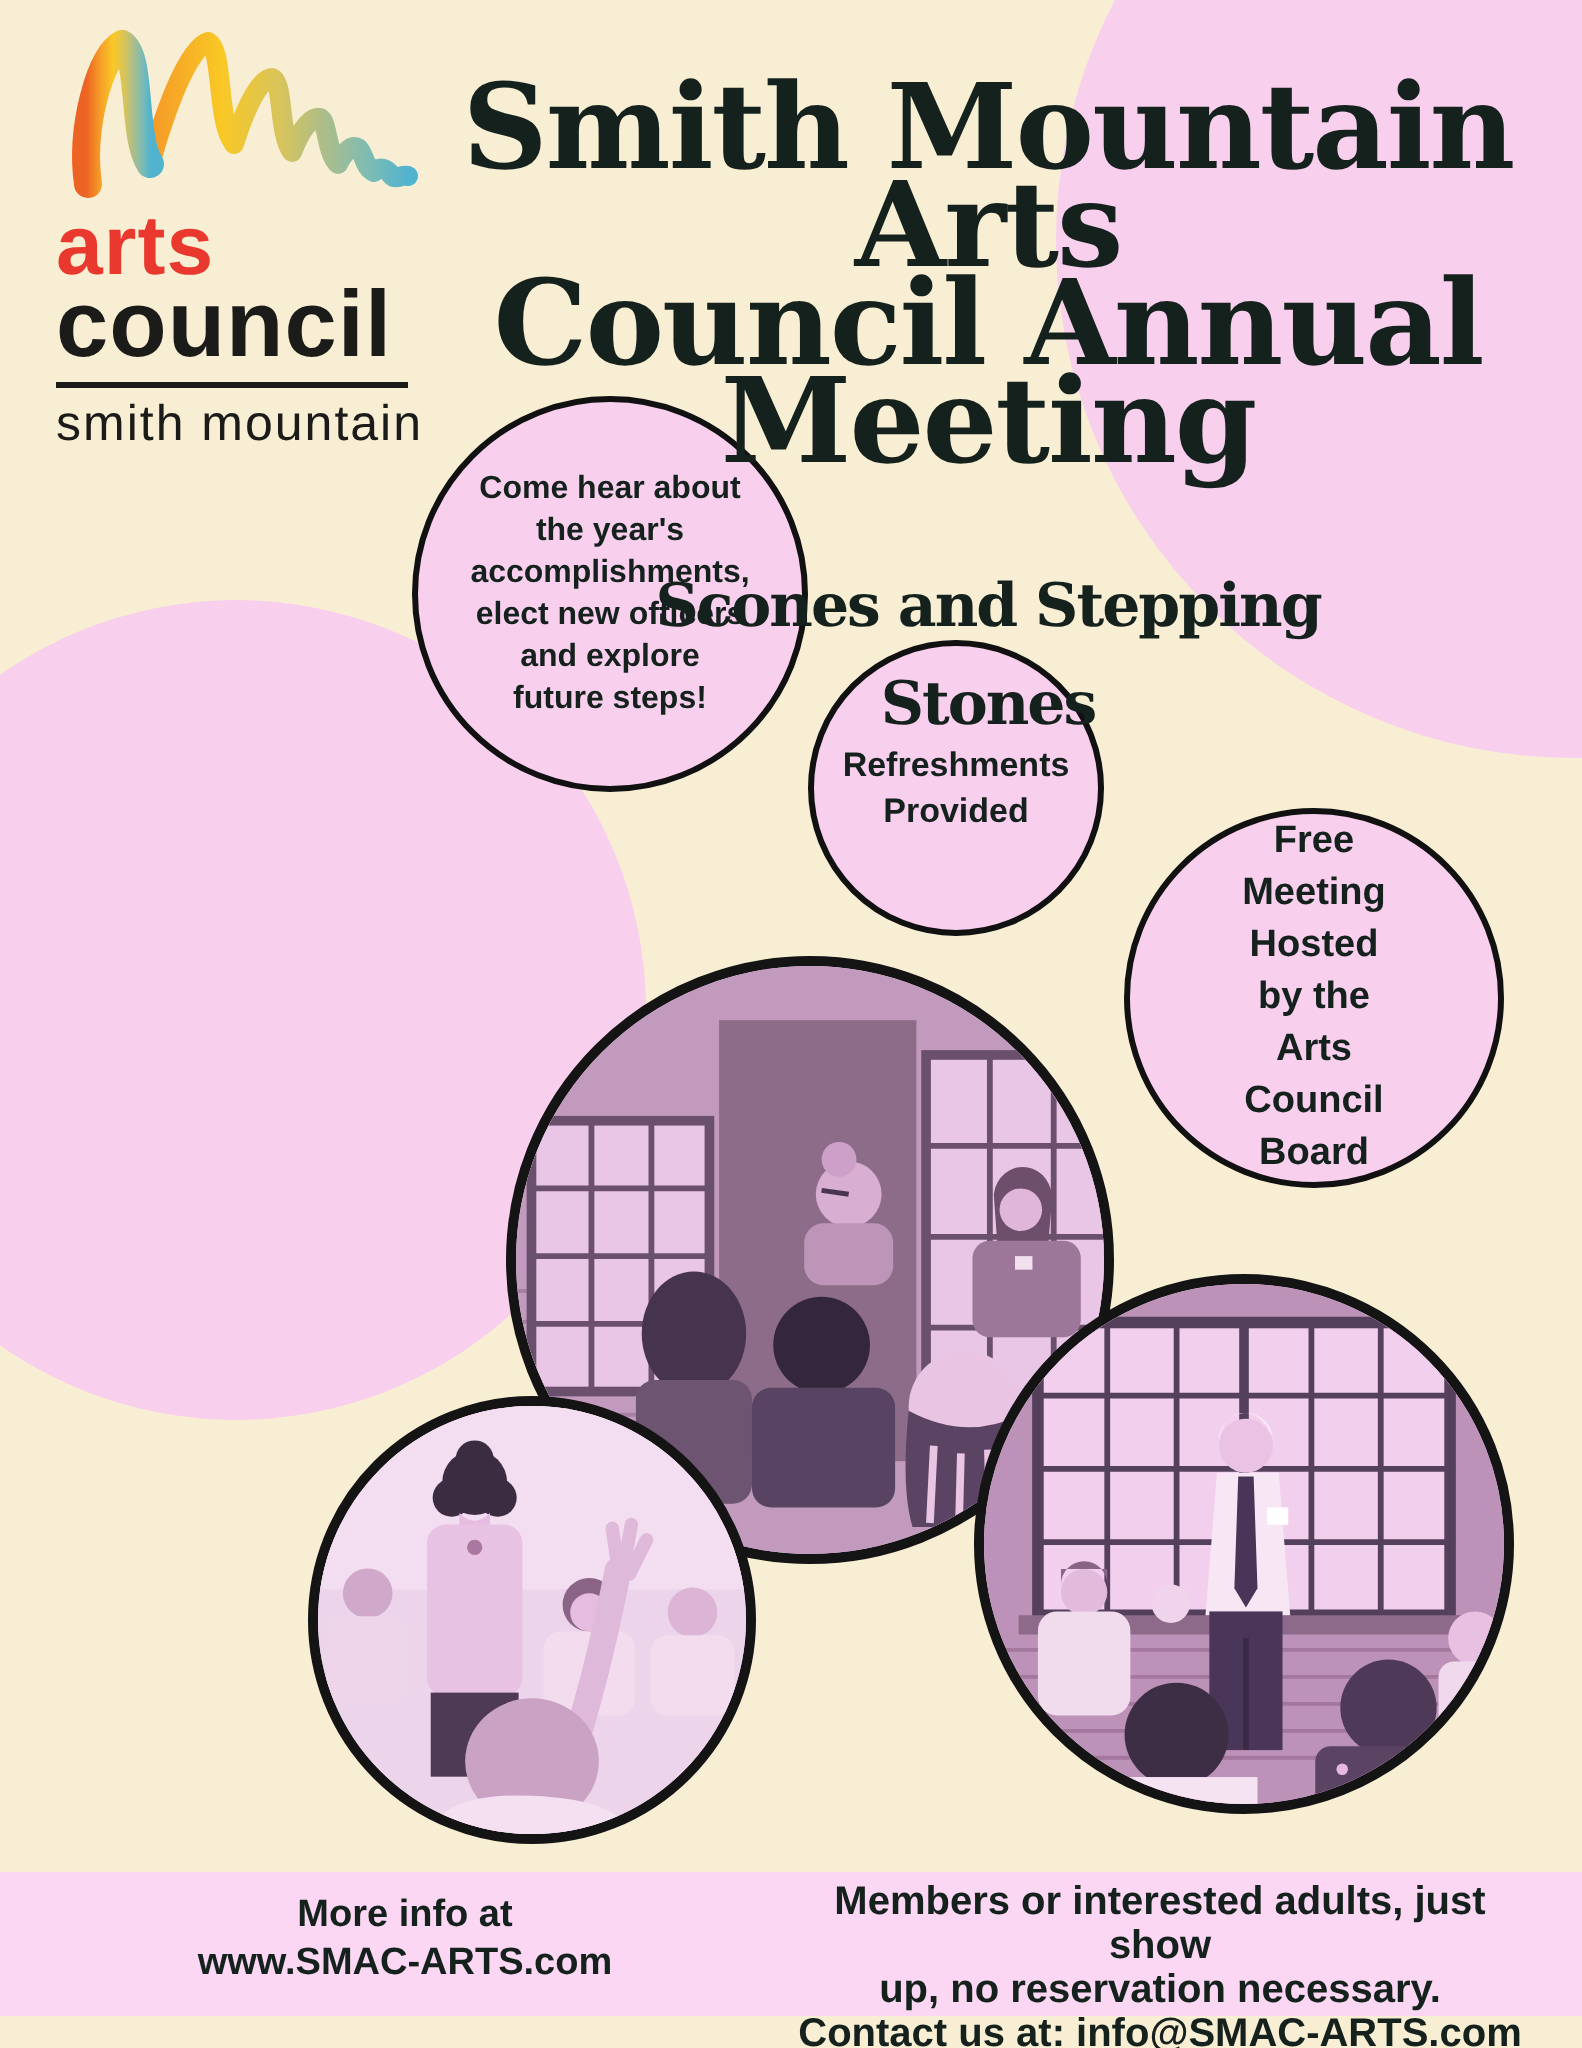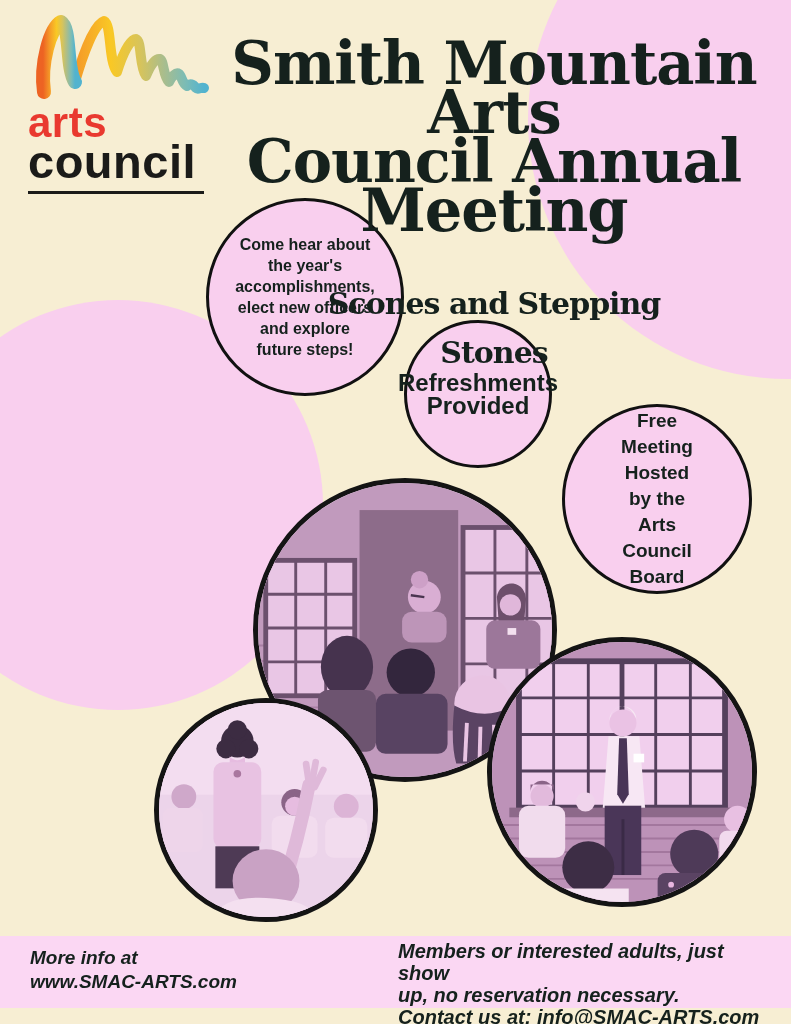--- a/index.html
+++ b/index.html
@@ -24,34 +24,34 @@
   .logo-divider{width:176px;height:3px;background:#1b1b19;margin-top:7px;}
   .logo-tagline{font-size:25px;line-height:30px;font-weight:500;color:#1b1b19;letter-spacing:1px;margin-top:3px;}
   
   .title-block{position:absolute;left:200px;top:20px;width:588px;z-index:5;text-align:center;color:var(--ink);
     font-family:"DejaVu Serif",serif;font-weight:bold;white-space:pre-line;}
   .page-title{font-size:59px;line-height:49px;letter-spacing:-1px;}
   .page-subtitle{font-size:30px;line-height:49px;letter-spacing:-1px;margin-top:25px;}
   
   .bubble{background:var(--pink);border:3px solid var(--outline);z-index:2;display:flex;align-items:center;justify-content:center;text-align:center;color:var(--ink);font-weight:bold;white-space:pre-line;}
   .b-accomplish{left:206px;top:198px;width:198px;height:198px;font-size:16px;line-height:21px;}
-  .b-refresh{left:404px;top:320px;width:148px;height:148px;font-size:24px;line-height:23px;}
+  .b-refresh{left:404px;top:320px;width:148px;height:148px;font-size:17px;line-height:23px;}
   .b-free{left:562px;top:404px;width:190px;height:190px;font-size:19px;line-height:26px;}
   
   .event-text{position:absolute;left:5px;top:340px;width:265px;z-index:2;text-align:center;color:var(--body_ink);font-weight:bold;white-space:pre-line;}
   .event-datetime{font-size:27px;line-height:34px;}
   .event-location{font-size:26px;line-height:34px;margin-top:16px;}
   
   .photo{position:absolute;border-radius:50%;border:5px solid #141414;overflow:hidden;background:#ecd2ea;}
   .p-center{left:253px;top:478px;width:304px;height:304px;z-index:3;}
   .p-right{left:487px;top:637px;width:270px;height:270px;z-index:4;}
   .p-left{left:154px;top:698px;width:224px;height:224px;z-index:4;}
   .photo svg{display:block;width:100%;height:100%;}
   
-  .foot{position:absolute;z-index:5;font-weight:bold;text-align:left;color:var(--ink);white-space:pre-line;font-style:italic;}
+  .foot{position:absolute;z-index:5;font-weight:bold;text-align:center;color:var(--ink);white-space:pre-line;}
   .foot-left{left:30px;top:946px;width:345px;font-size:19px;line-height:24px;}
   .foot-right{left:398px;top:940px;width:364px;font-size:20px;line-height:22px;}
 </style>
 </head>
 <body>
 
 <div class="flyer">
 
   <div class="circ decor c-topright"></div>
   <div class="circ decor c-event"></div>
@@ -70,20 +70,21 @@
             <stop offset="0.88" stop-color="#7dbcb4"></stop>
           <stop offset="1" stop-color="#52b3cf"></stop>
         </linearGradient>
       </defs>
       <path d="M16,84 C12,56 22,20 33,14 C43,20 38,60 47,74 C55,46 66,16 76,13 C84,17 80,52 89,64 C95,45 102,31 108,31 C114,33 111,58 118,68 C122,58 127,50 132,51 C136,53 135,68 141,74 C144,68 148,64 151,66 C154,68 154,76 159,78 C162,75 165,76 168,80 C170,82 173,79 176,80" fill="none" stroke="url(#sq)" stroke-width="10" stroke-linecap="round" stroke-linejoin="round"></path>
       <path d="M16,84 C12,56 22,20 33,14 C43,20 38,60 47,74" fill="none" stroke="url(#sq)" stroke-width="14" stroke-linecap="round" stroke-linejoin="round"></path>
     </svg>
     <div class="logo-arts">arts</div>
     <div class="logo-council">council</div>
     <div class="logo-divider"></div>
+    <div class="logo-tagline">smith mountain</div>
   </div>
 
   <div class="title-block">
     <div class="page-title">Smith Mountain Arts
 Council Annual Meeting</div>
     <div class="page-subtitle">Scones and Stepping
 Stones</div>
   </div>
 
   <div class="circ bubble b-accomplish">

